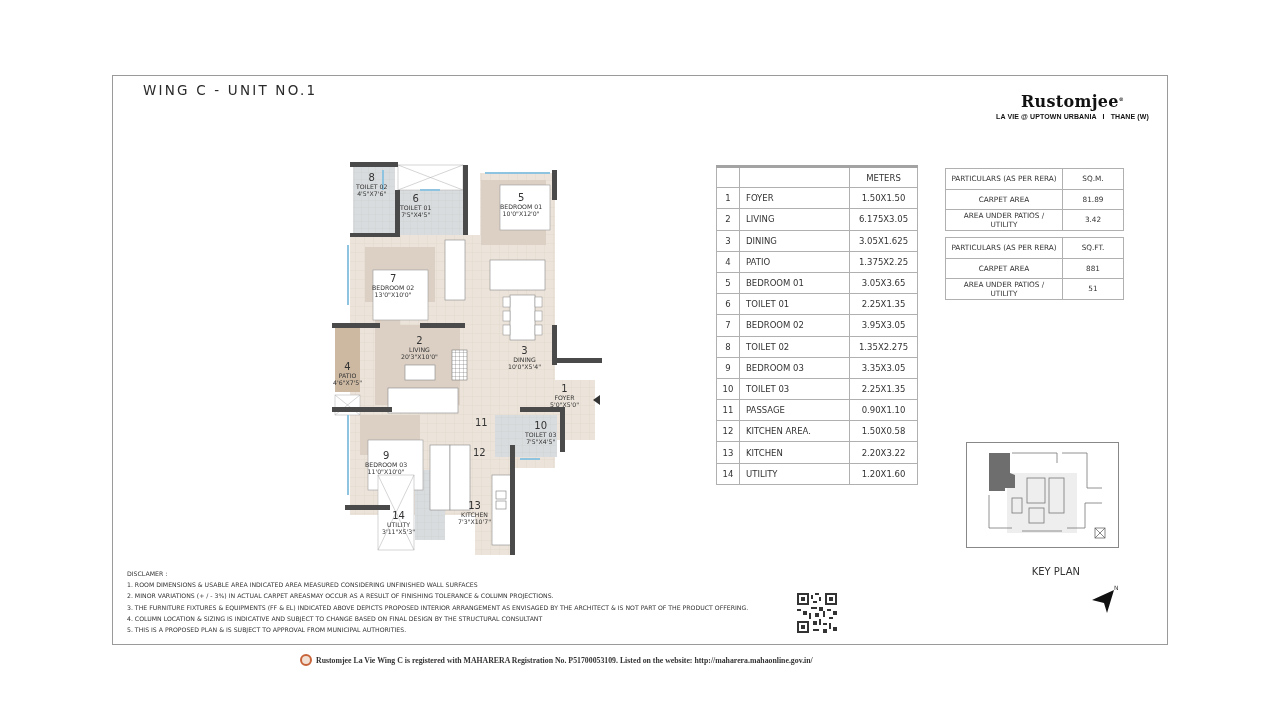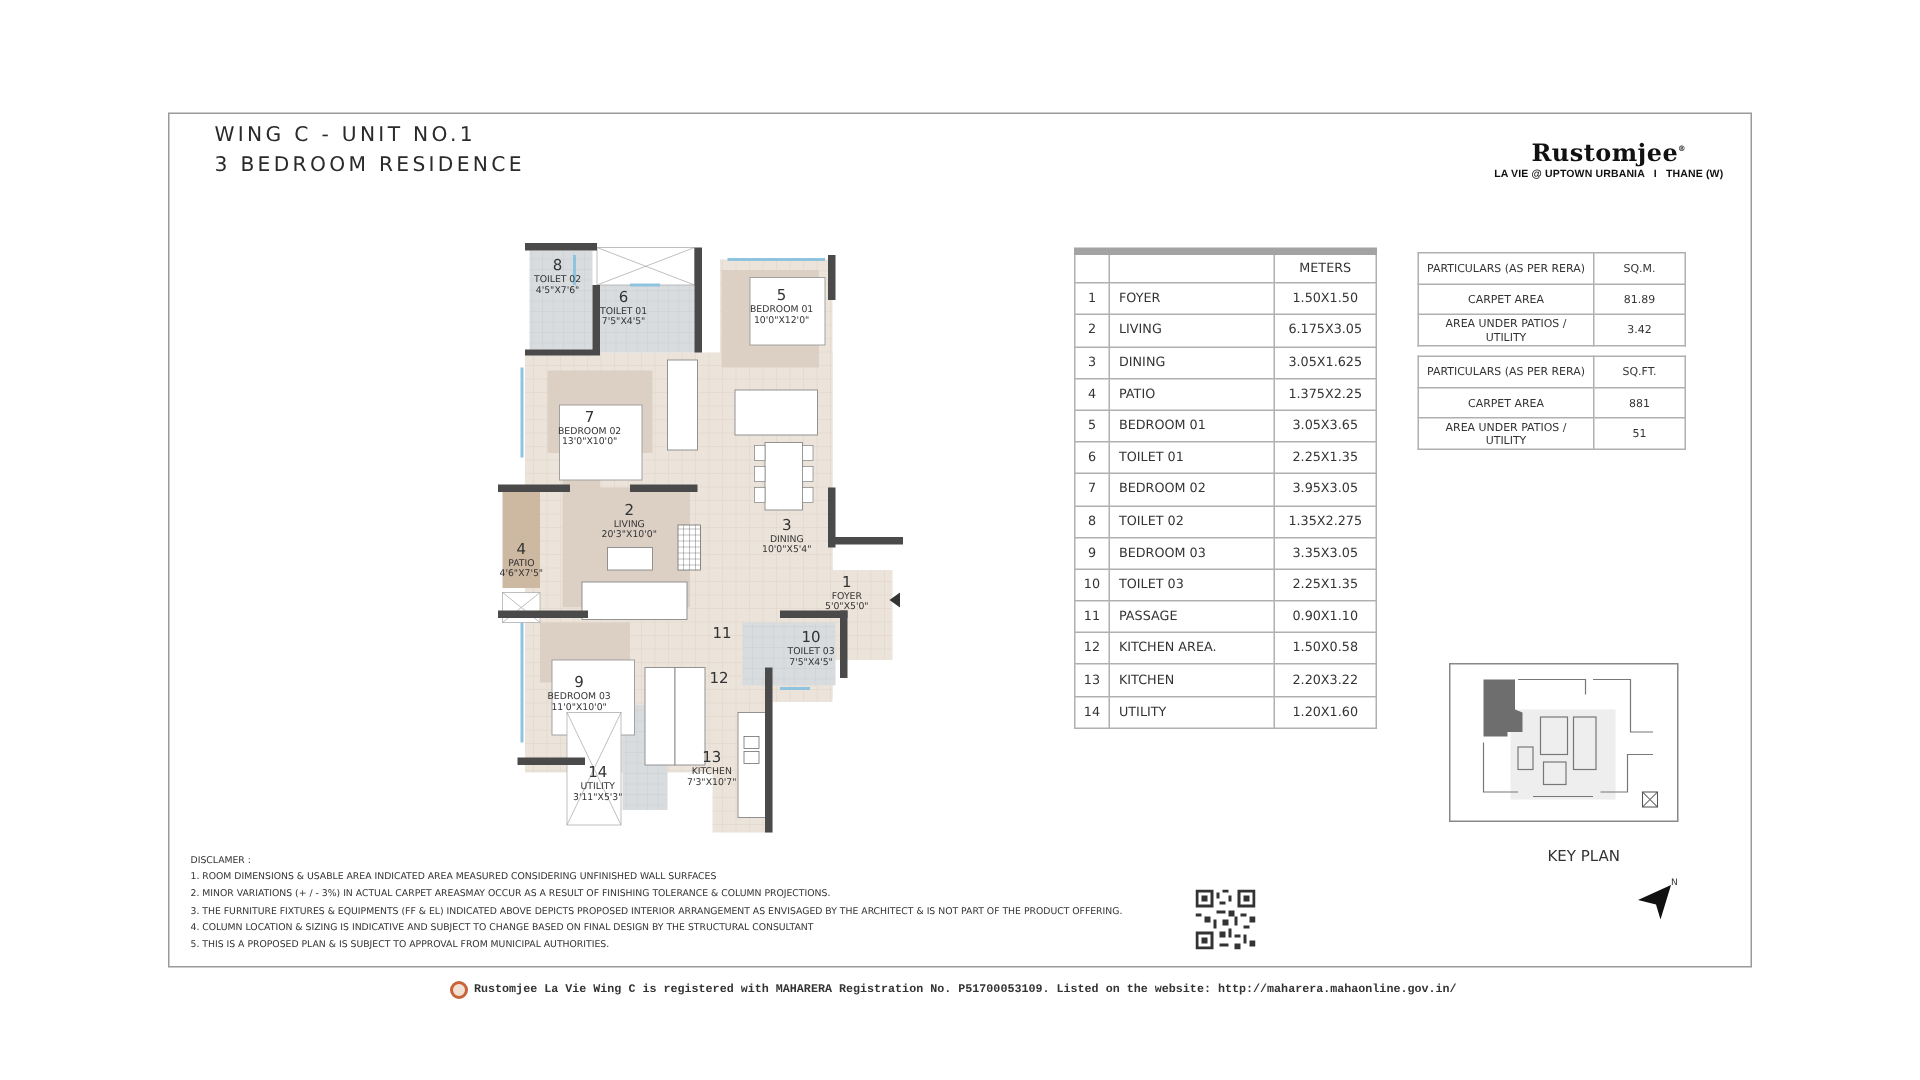--- a/index.html
+++ b/index.html
@@ -14,55 +14,54 @@
   .brand .logo { font-family: "DejaVu Serif", serif; font-weight: bold; font-size: 16px; color: #111; letter-spacing: 0.3px; }
   .brand .logo sup { font-size: 5px; }
   .brand .sub { font-family: "Liberation Sans", sans-serif; font-weight: bold; font-size: 7px; color: #111; margin-top: 2px; letter-spacing: 0.1px; }
 
   
   .room-table { position: absolute; left: 716px; top: 165px; border-collapse: collapse; font-size: 8.5px; color: #333; }
   .room-table td { border: 1px solid #b0b0b0; height: 21.2px; padding: 0 6px; }
   .room-table td.no { width: 23px; text-align: center; padding: 0; }
   .room-table td.name { width: 110px; }
   .room-table td.dim { width: 68px; text-align: center; padding: 0; }
-  .room-table tr.head td { border-top: 5px solid #a3a3a3; }
+  .room-table tr.head td { border-top: 3px solid #a3a3a3; }
 
   .area-table { position: absolute; left: 945px; border-collapse: collapse; font-size: 7.3px; color: #333; }
   .area-table td { border: 1px solid #b0b0b0; height: 20.5px; padding: 0 5px; text-align: center; }
   .area-table td.lbl { width: 117px; }
   .area-table td.val { width: 61px; text-align: center; padding: 0; }
   .t1 { top: 168px; }
   .t2 { top: 237px; }
 
   
   .keyplan { position: absolute; left: 966px; top: 442px; width: 153px; height: 106px; border: 1px solid #888; background: #fff; }
   .keyplan-label { position: absolute; left: 990px; top: 566px; width: 90px; text-align: right; font-size: 10px; color: #333; }
   .north { position: absolute; left: 1090px; top: 582px; width: 34px; height: 34px; }
 
   .qr { position: absolute; left: 797px; top: 593px; width: 40px; height: 40px; }
 
   .disclaimer { position: absolute; left: 127px; top: 568px; font-size: 6.2px; color: #333; line-height: 11.2px; }
 
-  .footer { position: absolute; left: 300px; top: 654px; font-family: Liberation Mono, monospace; font-weight: bold; font-size: 7.8px; color: #333; display: flex; align-items: center; gap: 4px; text-align: center; }
+  .footer { position: absolute; left: 300px; top: 654px; font-family: Liberation Serif, serif; font-weight: bold; font-size: 7.8px; color: #333; display: flex; align-items: center; gap: 4px; text-align: center; }
   .footer .rera-icon { width: 12px; height: 12px; border-radius: 50%; border: 2px solid #c8643a; background: #f3e0d4; display: inline-block; }
 
   
   .plan { position: absolute; left: 320px; top: 145px; width: 300px; height: 415px; }
   .room-label { position: absolute; text-align: center; font-size: 6.2px; color: #333; line-height: 7px; white-space: nowrap; }
   .room-label .num { font-size: 10px; display: block; line-height: 11px; }
   .room-num { position: absolute; font-size: 10px; color: #333; }
 </style>
 </head>
 <body>
 
 <div class="sheet"></div>
 
 <div class="title">
   <div>WING C - UNIT NO.1</div>
-  <div>3 BEDROOM RESIDENCE</div>
 </div>
 
 <div class="brand">
   <div class="logo"><span>Rustomjee</span><sup>®</sup></div>
   <div class="sub" style="white-space:pre;">LA VIE @ UPTOWN URBANIA   I   THANE (W)</div>
 </div>
 
 <div class="plan">
   <svg width="300" height="415" viewBox="0 0 300 415">
     <defs>

